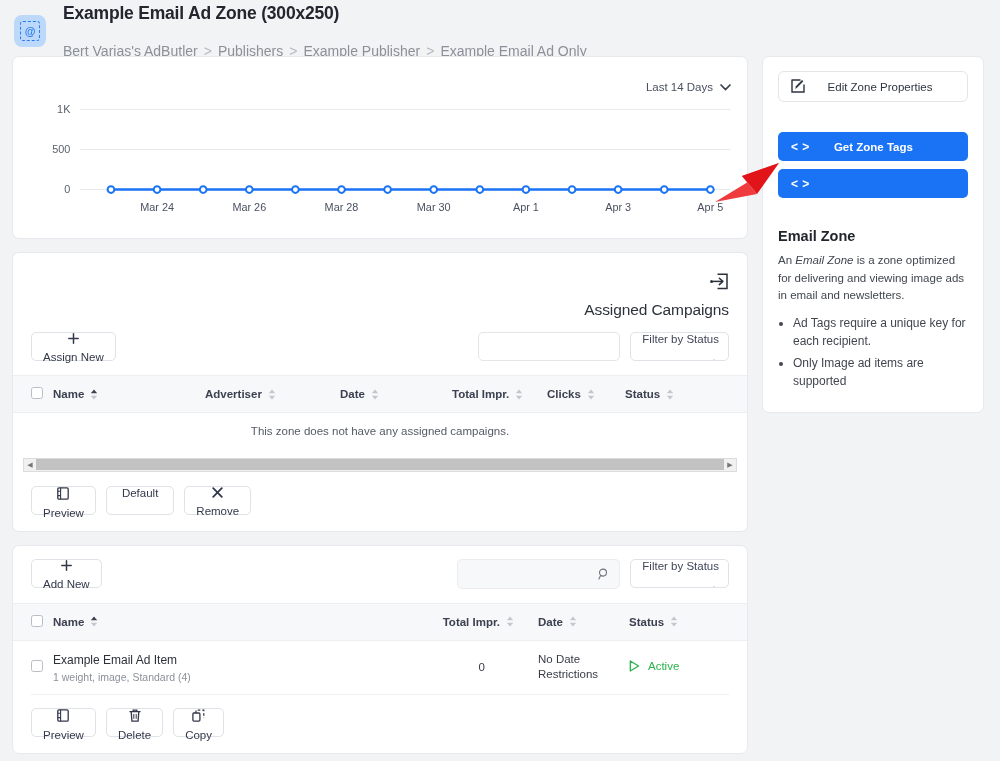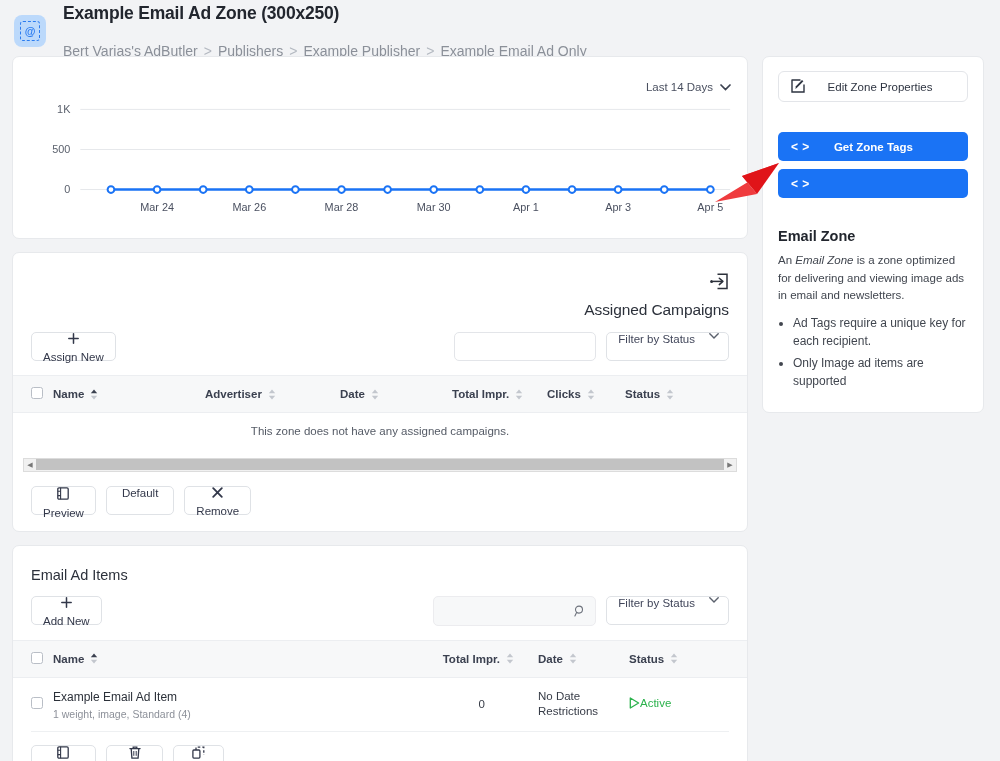--- a/index.html
+++ b/index.html
@@ -112,22 +112,22 @@
     height: 30px; width: 163px;
     border: 1px solid #ececef; border-radius: 5px;
     background: #f7f8f9;
     display: flex; align-items: center; justify-content: flex-end;
     padding-right: 9px;
   }
   .select {
     height: 29px;
     border: 1px solid #dfe2e6; border-radius: 5px; background: #fff;
     font-size: 11.5px; color: #41465a;
-    display: inline-flex; align-items: flex-start; gap: 14px;
-    padding: 0 9px 0 11px; cursor: pointer; white-space: nowrap;
+    display: inline-flex; align-items: flex-end; gap: 14px;
+    padding: 0 9px 0 11px; cursor: pointer; white-space: nowrap; flex-direction: column;
   }
 
   
   table { width: 100%; border-collapse: collapse; }
   thead tr { background: #f7f8f9; border-top: 1px solid #eceef1; border-bottom: 1px solid #eceef1; }
   th {
     font-size: 11.5px; font-weight: 700; color: #3b4150;
     height: 37px; padding: 0; text-align: left; white-space: nowrap;
   }
   th .th-in { display: inline-flex; align-items: center; gap: 6px; cursor: pointer; }
@@ -136,21 +136,21 @@
     height: 36px;
   }
   tbody td { font-size: 11.5px; color: #373c47; }
   .cb {
     width: 12px; height: 12px;
     border: 1.3px solid #b9bec6; border-radius: 2.5px;
     background: #fff; display: inline-block; cursor: pointer;
   }
   .item-name { font-size: 12px; color: #2b3039; line-height: 1.35; }
   .item-sub { font-size: 10.5px; color: #8c9099; margin-top: 3px; }
-  .status-active { color: #2bb24c; font-size: 11.5px; display: inline-flex; align-items: center; }
+  .status-active { color: #2bb24c; font-size: 11.5px; display: inline-flex; align-items: center; gap: 8px; }
 
   .hscroll {
     margin: 9px 10px 0 10px;
     height: 14px;
     background: #f1f1f1;
     border: 1px solid #dcdcdc;
     display: flex; align-items: center;
     cursor: pointer;
   }
   .hscroll .arrow { width: 12px; text-align: center; font-size: 7px; color: #777; }
@@ -381,21 +381,20 @@
               <svg width="11" height="11" viewBox="0 0 11 11">
                   <path d="M1.2 1.2 L9.8 9.8 M9.8 1.2 L1.2 9.8" stroke="#33384a" stroke-width="1.8" stroke-linecap="round"></path>
                 </svg>
             </span>
             <span>Remove</span>
           </button>
         </div>
       </div>
 
       <div class="card">
-        <div class="sec-title-plain">Email Ad Items</div>
 
         <div class="toolbar">
           <button class="btn">
             <span class="glyph">
               <svg width="11" height="11" viewBox="0 0 11 11">
                   <path d="M5.5 0.8 V10.2 M0.8 5.5 H10.2" stroke="#33384a" stroke-width="1.5" stroke-linecap="round"></path>
                 </svg>
             </span>
             <span>Add New</span>
           </button>

